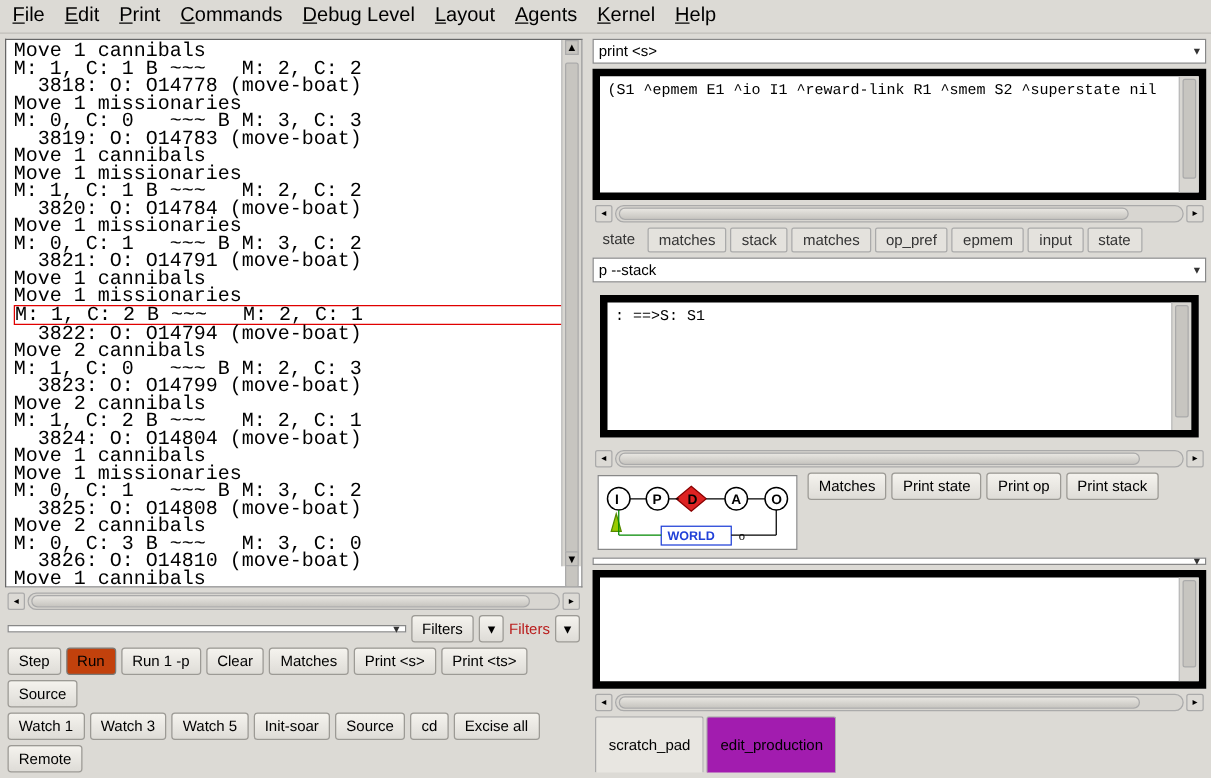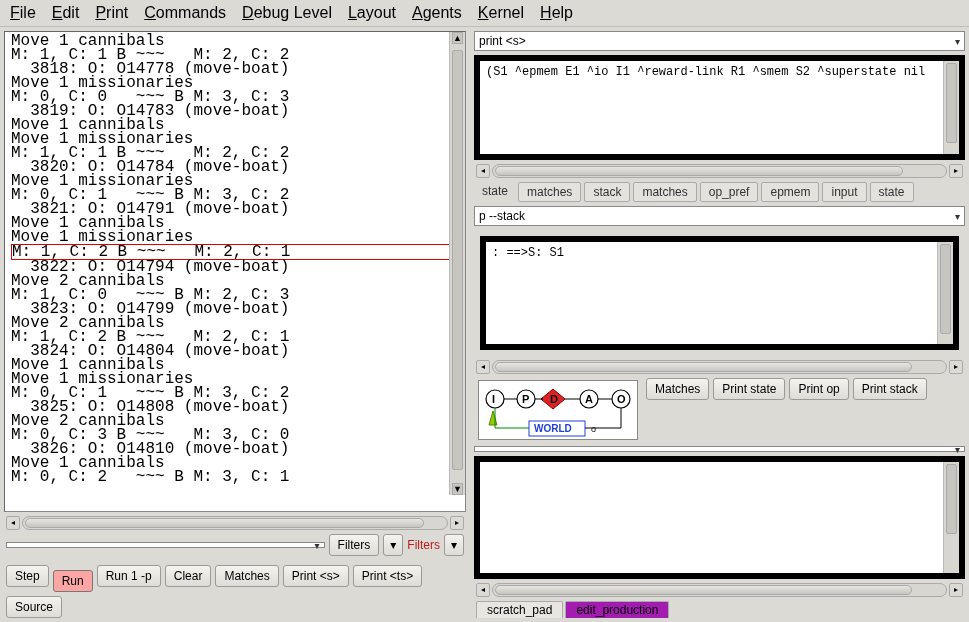--- a/index.html
+++ b/index.html
@@ -142,23 +142,22 @@
 .btn {
   background: linear-gradient(#f5f3ee, #dedcD7);
   border: 1px solid #9c9a95;
   border-radius: 3px;
   padding: 3px 8px;
   font-size: 12px;
   cursor: pointer;
   color: #000;
 }
 .btn.active {
-  background: #fca5a5;
+  background: #c2410c;
   border-color: #7a7875;
-  margin-top: 10px;
 }
 .combo {
   background: #fff;
   border: 1px solid #888;
   padding: 2px 4px;
   font-size: 12px;
   position: relative;
 }
 .combo .caret {
   position: absolute;
@@ -213,21 +212,21 @@
   padding: 2px 4px;
 }
 .bot-tabs {
   display: flex;
   gap: 0;
   padding: 2px 4px;
 }
 .bot-tab {
   border: 1px solid #aaa;
   border-bottom: none;
-  padding: 1px 10px;
+  padding: 15px 10px;
   font-size: 12px;
   background: #e8e6e1;
   border-radius: 2px 2px 0 0;
   margin-right: 2px;
 }
 .bot-tab.active { background: #a21caf; }
 .circle {
   fill: #fff;
   stroke: #000;
   stroke-width: 1.2;
@@ -281,20 +280,30 @@
 
     <div class="row" id="crow1">
         <button class="btn">Step</button>
         <button class="btn active">Run</button>
         <button class="btn">Run 1 -p</button>
         <button class="btn">Clear</button>
         <button class="btn">Matches</button>
         <button class="btn">Print &lt;s&gt;</button>
         <button class="btn">Print &lt;ts&gt;</button>
         <button class="btn">Source</button>
+      </div>
+    <div class="row" id="crow2">
+        <button class="btn">Watch 1</button>
+        <button class="btn">Watch 3</button>
+        <button class="btn">Watch 5</button>
+        <button class="btn">Init-soar</button>
+        <button class="btn">Source</button>
+        <button class="btn">cd</button>
+        <button class="btn">Excise all</button>
+        <button class="btn">Remote</button>
       </div>
   </div>
 
   <div class="right-panel">
 
     <div class="combo" style="margin:2px">
       <span>print &lt;s&gt;</span>
       <span class="caret">▾</span>
     </div>
     <div class="small-box" style="height:105px;margin:2px">

